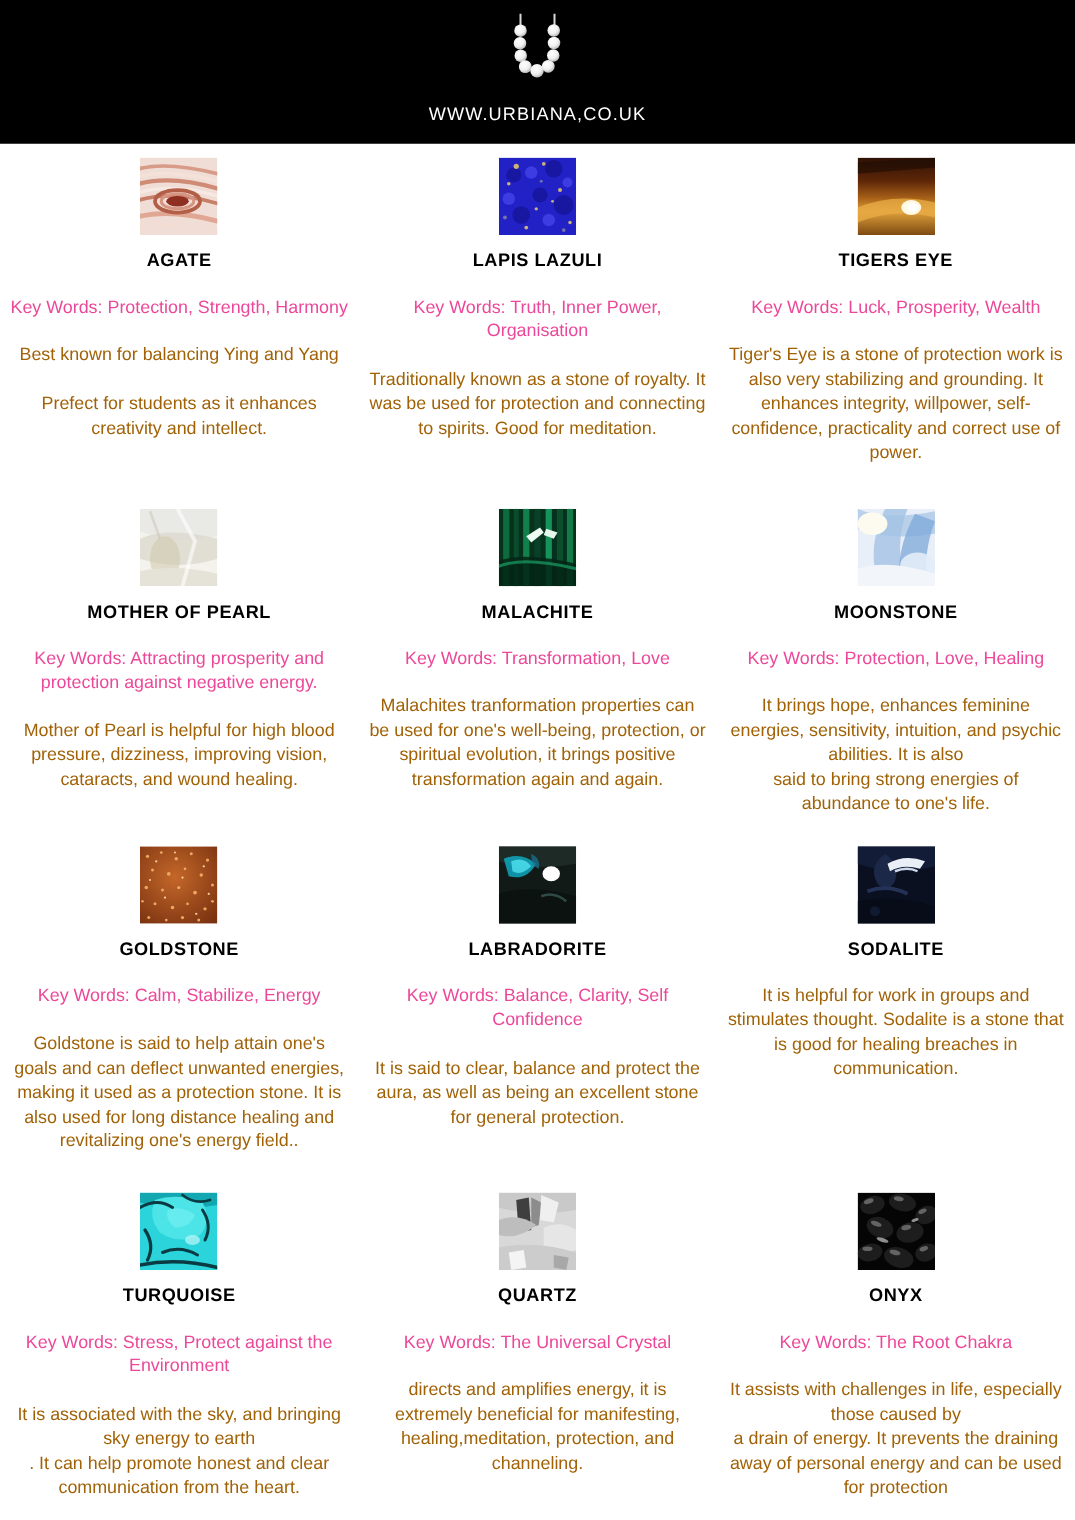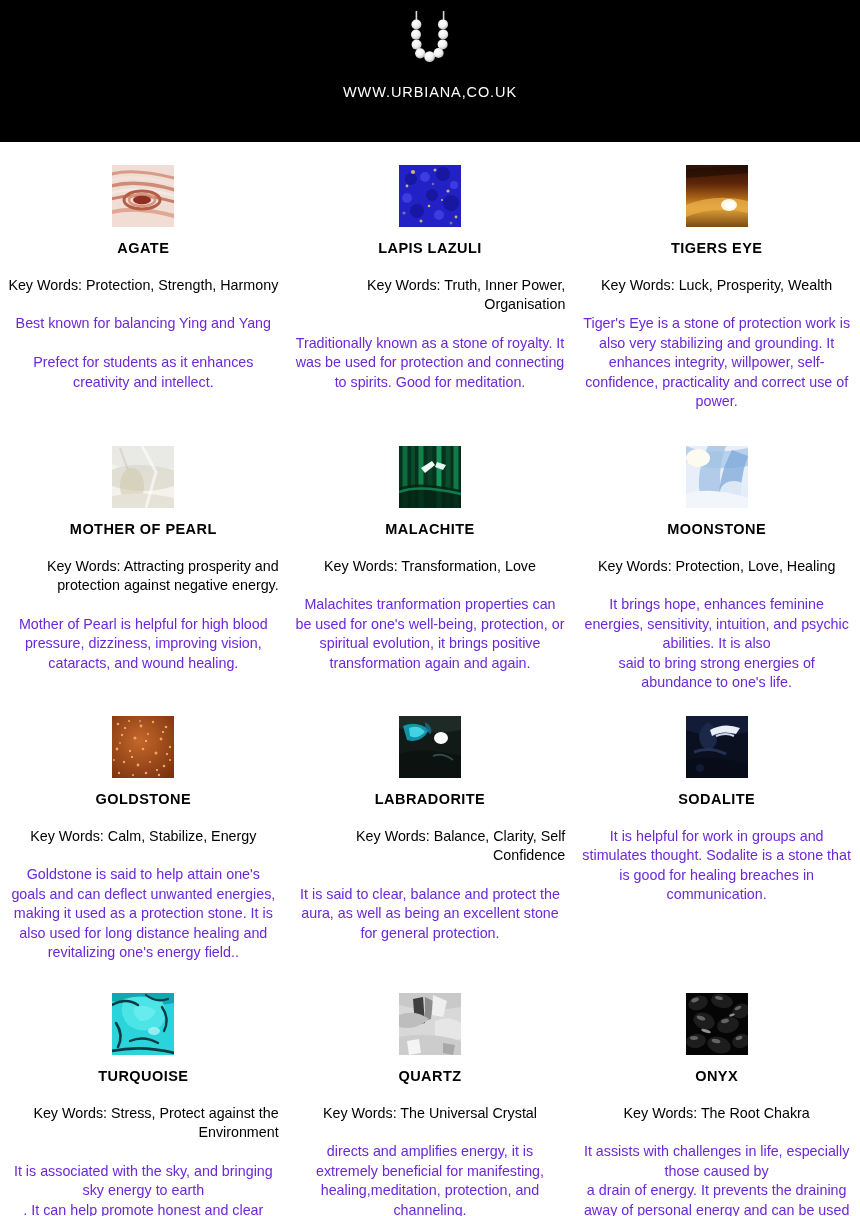--- a/index.html
+++ b/index.html
@@ -13,21 +13,21 @@
     height: 1216px;
     font-family: "Liberation Sans", sans-serif;
     color: #1a1a1a;
     overflow: hidden;
   }
 
   
   .site-header {
     background: #000000;
     width: 860px;
-    height: 142px;
+    height: 115px;
     position: relative;
     display: flex;
     flex-direction: column;
     align-items: center;
     justify-content: flex-start;
     padding-top: 8px;
   }
   .logo-wrap {
     width: 90px;
     height: 62px;
@@ -45,21 +45,21 @@
   .stone-grid {
     width: 860px;
     display: grid;
     grid-template-columns: repeat(3, 1fr);
     grid-template-rows: 281px 270px 277px 273px;
   }
   .stone-cell {
     display: flex;
     flex-direction: column;
     align-items: center;
-    padding: 12px 8px;
+    padding: 0 8px;
     text-align: center;
   }
 
   .stone-thumb {
     width: 62px;
     height: 62px;
     margin-top: 11px;
     position: relative;
     overflow: hidden;
     flex: none;
@@ -74,29 +74,28 @@
     font-weight: bold;
     letter-spacing: 0.45px;
     margin-top: 14px;
     color: #000000;
     line-height: 1.1;
   }
   .stone-keywords {
     font-size: 14.3px;
     line-height: 19.5px;
     margin-top: 19px;
-    color: #000000;
+    color: #ec4899;
     max-width: 285px;
-    text-align: right;
   }
   .stone-desc {
     font-size: 14.3px;
     line-height: 19.5px;
     margin-top: 19px;
-    color: #6d28d9;
+    color: #a16207;
     max-width: 292px;
     white-space: pre-line;
   }
   .c0 .stone-keywords, .c0 .stone-desc { max-width: 300px; }
   .c2 .stone-keywords, .c2 .stone-desc { max-width: 296px; }
 </style>
 </head>
 <body>
 
 <div class="site-header">

